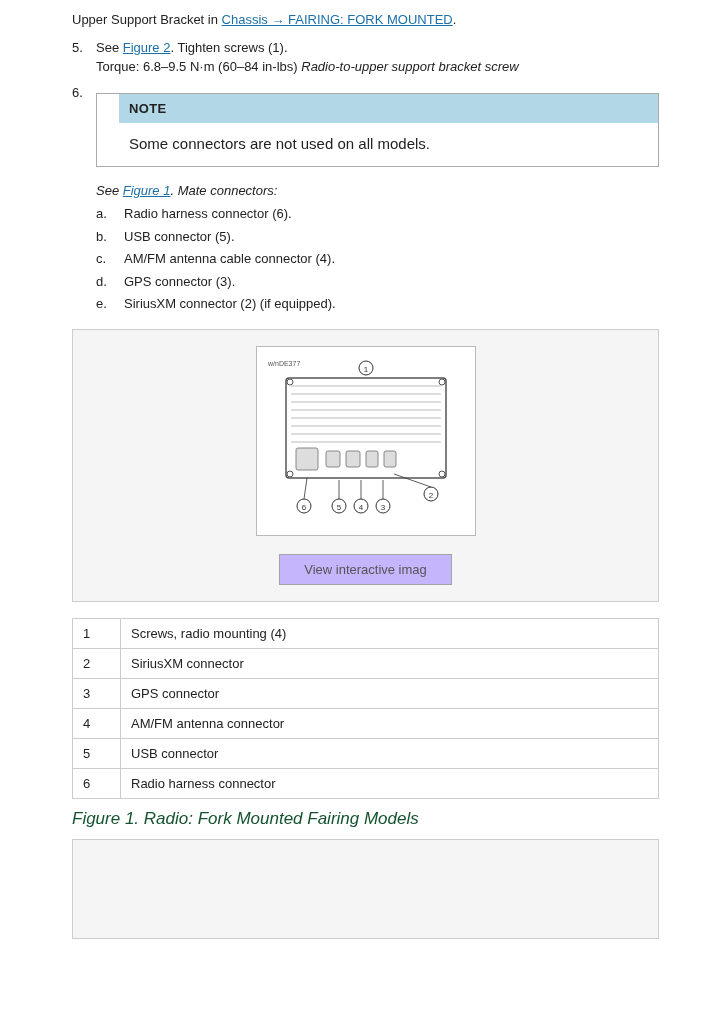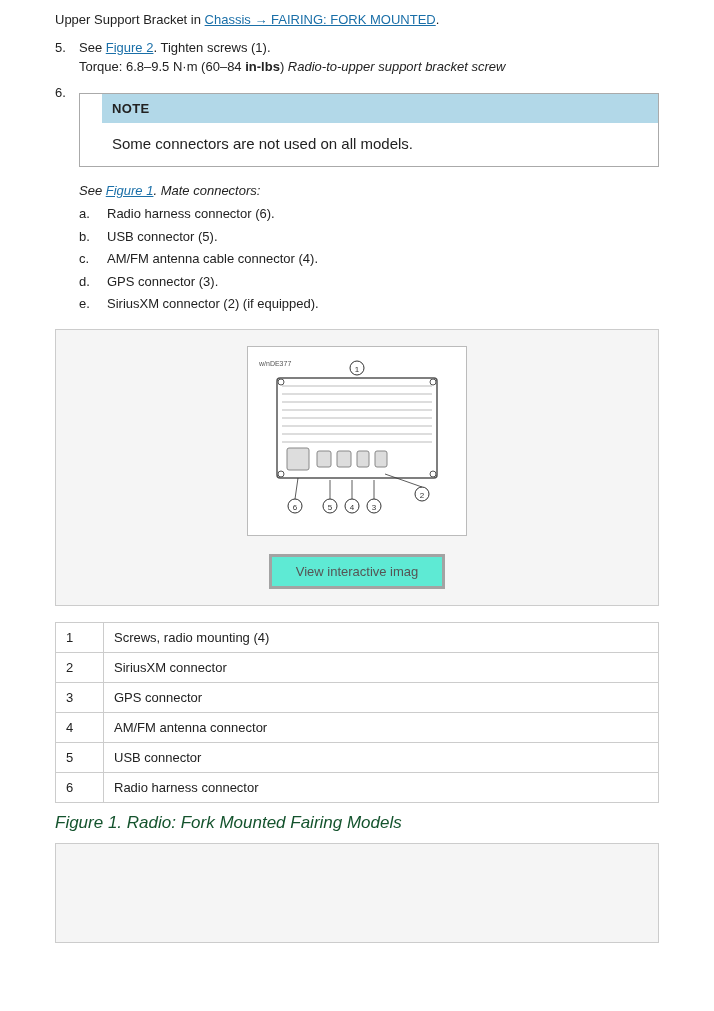--- a/index.html
+++ b/index.html
@@ -7,20 +7,21 @@
       font-family: Arial, sans-serif;
       font-size: 13px;
       color: #222;
       background: #fff;
       width: 714px;
       min-height: 1011px;
       padding: 0;
     }
     .page-container {
       padding: 10px 55px 20px 55px;
+      margin-left: 17px;
     }
     .intro-text {
       margin-bottom: 8px;
       line-height: 1.5;
     }
     a {
       color: #1a6fa8;
       text-decoration: underline;
     }
     .step-list {
@@ -88,22 +89,22 @@
       align-items: center;
       justify-content: center;
       position: relative;
       margin-bottom: 14px;
     }
     .radio-svg {
       width: 200px;
       height: 170px;
     }
     .view-interactive-btn {
-      border: 3px solid #a3a3a3;
-      background: #5eead4;
+      border: 1px solid #a3a3a3;
+      background: #c4b5fd;
       padding: 7px 24px;
       font-size: 13px;
       color: #555;
       cursor: pointer;
       margin-top: 4px;
     }
     .parts-table {
       width: 100%;
       border-collapse: collapse;
       margin: 0 0 10px 0;
@@ -125,21 +126,21 @@
       color: #14532d;
       font-style: italic;
     }
     .bottom-figure-box {
       border: 1px solid #ccc;
       background: #f5f5f5;
       margin-top: 8px;
       height: 100px;
       width: 100%;
     }
-    .bold { font-weight: bold; }
+    .bold { font-weight: normal; }
     .italic { font-style: italic; }
   </style>
 </head>
 <body>
 
 <div class="page-container">
 
   <div class="intro-text">
     <span>Upper Support Bracket in</span>
     <a href="#">Chassis → FAIRING: FORK MOUNTED</a>.

